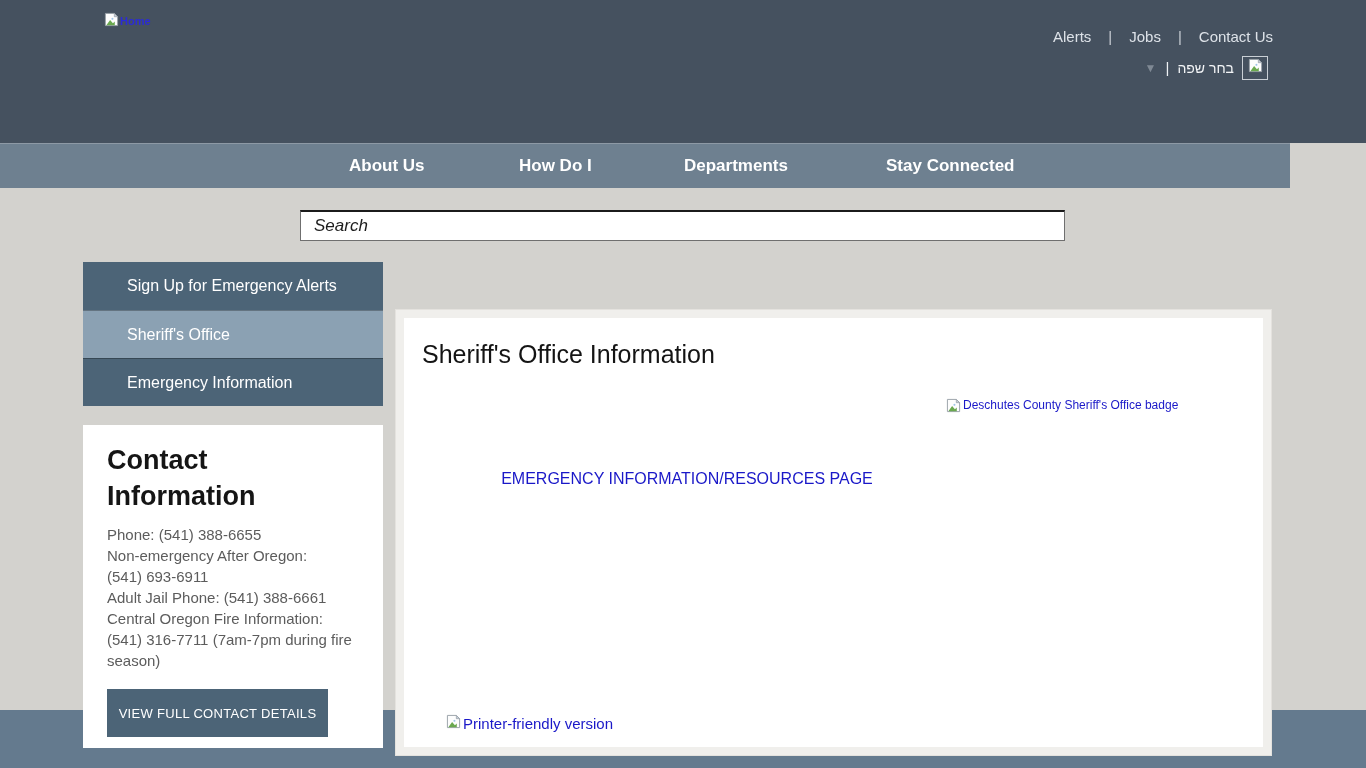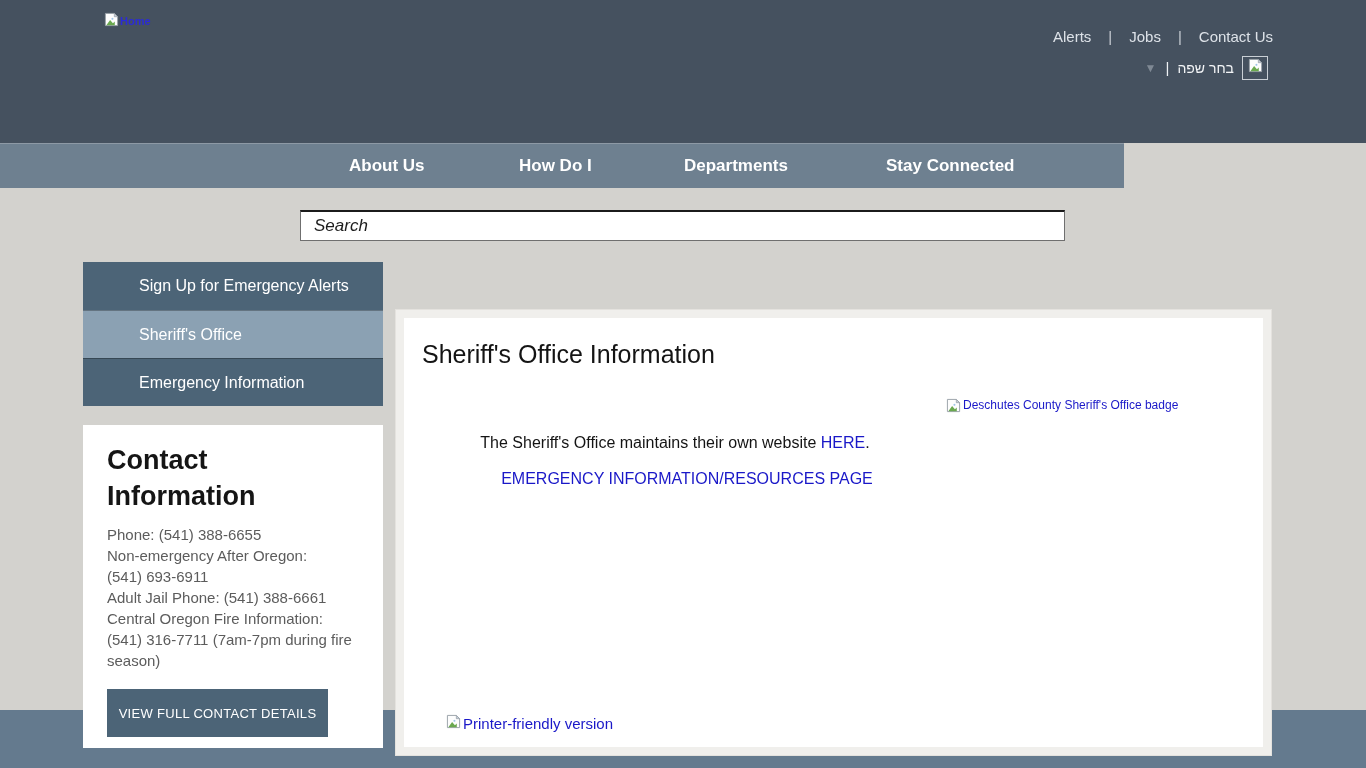--- a/index.html
+++ b/index.html
@@ -15,37 +15,37 @@
   .top-links span { cursor:pointer; }
   .top-links .sep { color:#c7ccd2; cursor:default; }
   .lang-row { position:absolute; top:54px; right:98px; display:flex; align-items:center; height:27px; }
   .lang-arrow { color:#7f8994; font-size:12px; margin-right:9px; cursor:pointer; }
   .lang-bar { color:#eef1f4; font-size:15px; margin-right:8px; }
   .lang-label { color:#f2f4f6; font-size:14px; direction:rtl; }
   .lang-iconbox { width:26px; height:24px; border:1px solid #c9cfd5; margin-left:8px;
                   display:flex; align-items:center; justify-content:center; cursor:pointer; }
 
   
-  .nav { position:absolute; top:143px; left:0; width:1124px; height:45px; background:#6e8090;
+  .nav { position:absolute; top:143px; left:0; width:1290px; height:45px; background:#6e8090;
          border-top:1px solid #8d99a5; }
   .nav span { position:absolute; top:0; line-height:44px; color:#ffffff; font-size:17px;
               font-weight:bold; cursor:pointer; }
   .nav-1 { left:349px; } .nav-2 { left:519px; } .nav-3 { left:684px; } .nav-4 { left:886px; }
 
   
   .search-input { position:absolute; left:300px; top:210px; width:765px; height:31px;
                   background:#ffffff; border:1px solid #6f6f6f; border-top:2px solid #1b1b1b;
                   font-family:"Liberation Sans", sans-serif; font-style:italic; font-size:17px;
                   color:#c2410c; padding:0 13px; outline:none; }
   .search-input::placeholder { color:#1d1d1d; opacity:1; }
 
   
   .side-menu { position:absolute; left:83px; top:262px; width:300px; }
   .side-item { height:48px; background:#4c6477; color:#ffffff; font-size:16px;
-               display:flex; align-items:center; padding-left:56px; cursor:pointer; }
+               display:flex; align-items:center; padding-left:44px; cursor:pointer; }
   .side-item + .side-item { border-top:1px solid rgba(0,0,0,0.28); }
   .side-item.active { background:#8ba1b3; }
 
   
   .contact-card { position:absolute; left:83px; top:425px; width:300px; height:323px; background:#ffffff; }
   .contact-title { position:absolute; left:24px; top:18px; width:252px; font-size:27px; font-weight:bold;
                    color:#151515; line-height:1.33; }
   .contact-lines { position:absolute; left:24px; top:99px; width:258px; font-size:15px; color:#5c5c5c;
                    line-height:21px; }
   .contact-btn { position:absolute; left:24px; top:264px; width:221px; height:48px; background:#4c6477;
@@ -157,21 +157,20 @@
   <svg class="bimg" viewBox="0 0 16 16" width="15" height="15">
     <path d="M1.5 1.5 h9.5 l3.5 3.5 v9.5 h-13 z" fill="#fdfdfd" stroke="#98a0a8" stroke-width="1"></path>
     <path d="M11 1.5 l3.5 3.5 h-3.5 z" fill="#c6d0da" stroke="#98a0a8" stroke-width="0.8"></path>
     <path d="M2.5 14 l4 -5.5 3 3.5 2 -2 v4 z" fill="#6aa84f"></path>
     <path d="M9 6 a1.1 1.1 0 1 0 0.01 0 z" fill="#9fc5e8"></path>
   </svg>
 </span>
       <span>Deschutes County Sheriff's Office badge</span>
     </a>
 
-    <p class="para"><span>The Sheriff's Office maintains their own website </span><a>HERE</a><span>.</span></p>
 
     <p class="em-link">
       <a>EMERGENCY INFORMATION/RESOURCES PAGE</a>
     </p>
 
     <a class="printer-link">
       <span class="bimg-slot">
   <svg class="bimg" viewBox="0 0 16 16" width="15" height="15">
     <path d="M1.5 1.5 h9.5 l3.5 3.5 v9.5 h-13 z" fill="#fdfdfd" stroke="#98a0a8" stroke-width="1"></path>
     <path d="M11 1.5 l3.5 3.5 h-3.5 z" fill="#c6d0da" stroke="#98a0a8" stroke-width="0.8"></path>

